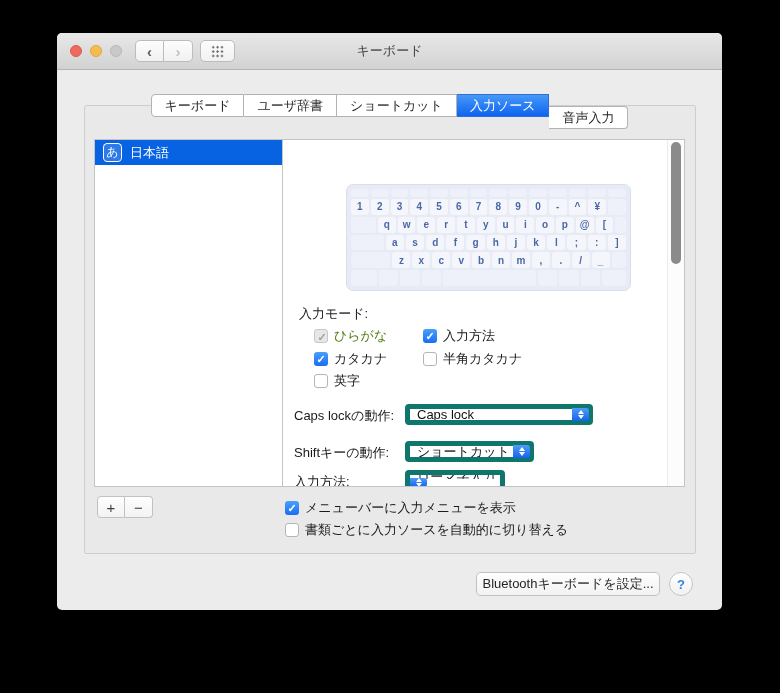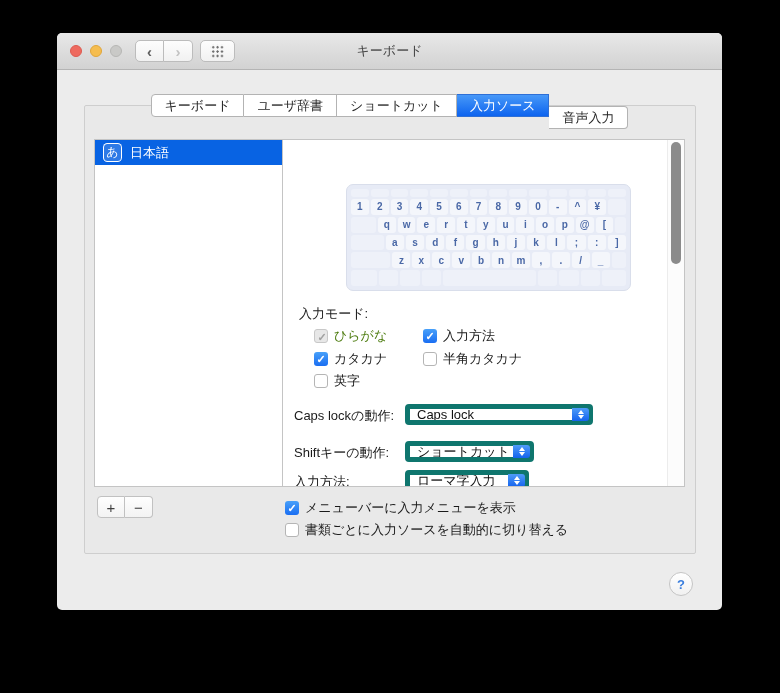--- a/index.html
+++ b/index.html
@@ -340,21 +340,21 @@
       <div class="flabel" style="left:11px; top:304px;">Shiftキーの動作:</div>
       <div class="popup" style="left:122px; top:301px; width:129px;">
         <span class="val">ショートカット</span>
         <span class="stepper">
             <span class="tri-up"></span>
             <span class="tri-down"></span>
           </span>
       </div>
 
       <div class="flabel" style="left:11px; top:333px;">入力方法:</div>
-      <div class="popup" style="left:122px; top:330px; width:124px;">
+      <div class="popup" style="left:122px; top:330px; width:100px;flex-direction:column;">
         <span class="val">ローマ字入力</span>
         <span class="stepper">
             <span class="tri-up"></span>
             <span class="tri-down"></span>
           </span>
       </div>
 
       <div class="scrollbar">
         <div class="scroll-thumb"></div>
       </div>
@@ -368,15 +368,16 @@
     <div class="cbrow" style="left:200px; top:393px;">
       <span class="cb checked"></span>
       <span>メニューバーに入力メニューを表示</span>
     </div>
     <div class="cbrow" style="left:200px; top:415px;">
       <span class="cb unchecked"></span>
       <span>書類ごとに入力ソースを自動的に切り替える</span>
     </div>
   </div>
 
+  <div class="bt-btn">Bluetoothキーボードを設定...</div>
   <div class="help-btn">?</div>
 
 </div>
 
 </body></html>

